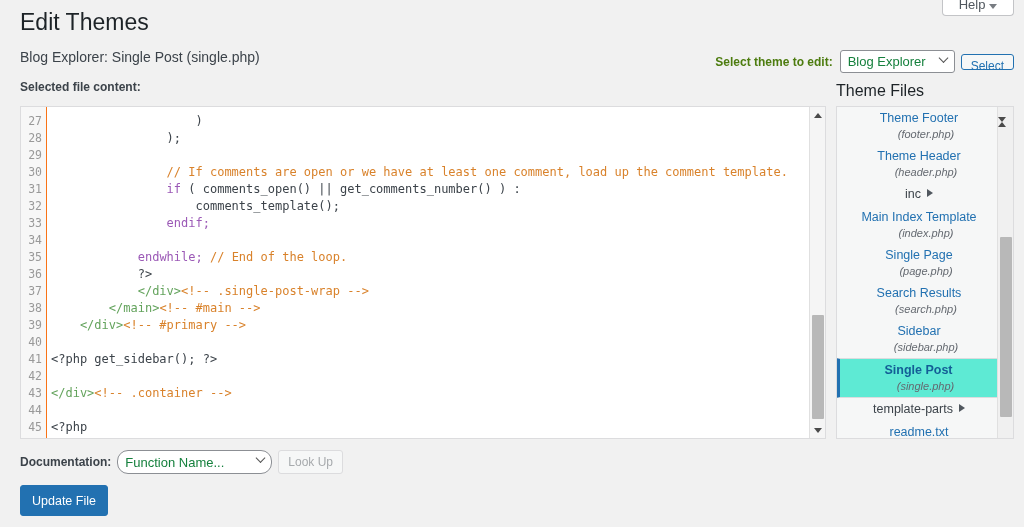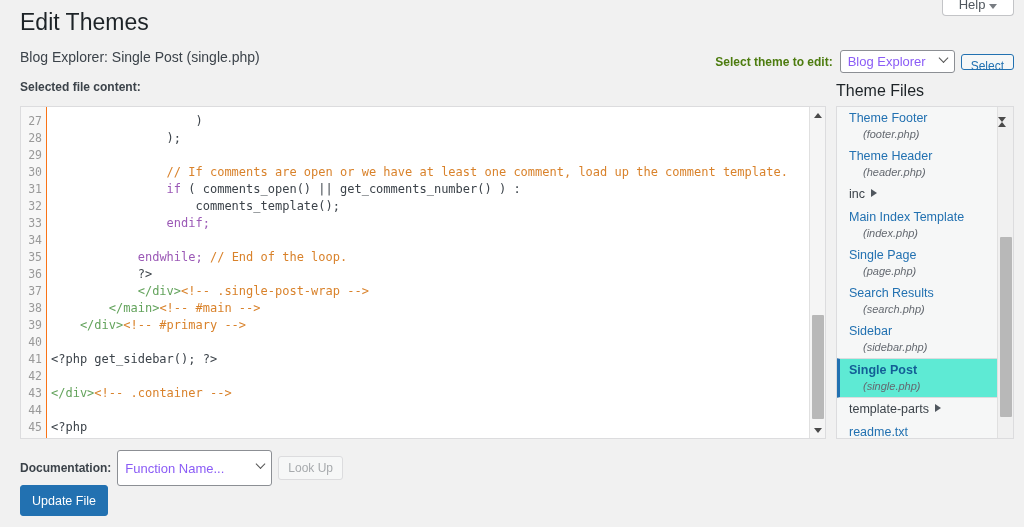--- a/index.html
+++ b/index.html
@@ -88,21 +88,21 @@
   }
   .wp-select {
     position: relative;
     height: 23px;
     background: #fff;
     border: 1px solid #8c8f94;
     border-radius: 3px;
     display: flex; align-items: center;
     padding: 0 24px 0 7px;
     font-size: 13px;
-    color: #8b5cf6;
+    color: #15803d;
     cursor: pointer;
     min-width: 115px;
   }
   .wp-select .arrow {
     position: absolute;
     right: 7px; top: 50%;
     margin-top: -2px;
     width: 7px; height: 7px;
     border-right: 1.6px solid #555;
     border-bottom: 1.6px solid #555;
@@ -215,20 +215,21 @@
   .files-list {
     position: absolute;
     left: 0; top: 0;
     width: 162px;
     padding: 4px 0 0 0;
   }
   .file-item {
     padding: 3px 10px 3px 12px;
     cursor: pointer;
     position: relative;
+    text-align: center;
   }
   .file-item .fi-title {
     font-size: 12.5px;
     color: #2271b1;
     line-height: 17px;
   }
   .file-item .fi-sub {
     font-size: 11px;
     font-style: italic;
     color: #646970;
@@ -270,21 +271,21 @@
   .doc-row {
     position: absolute;
     left: 20px; top: 450px;
     display: flex; align-items: center;
   }
   .doc-row .lbl {
     font-size: 12px; font-weight: bold;
     color: #3c434a;
     margin-right: 6px;
   }
-  #doc-select { width: 155px; height: 36px; }
+  #doc-select { width: 155px; height: 24px; border-radius: 11px; }
   .btn-disabled {
     margin-left: 6px;
     height: 24px;
     padding: 0 9px;
     background: #f6f7f7;
     border: 1px solid #dcdcde;
     border-radius: 3px;
     color: #a7aaad;
     font-size: 12px;
     line-height: 22px;

